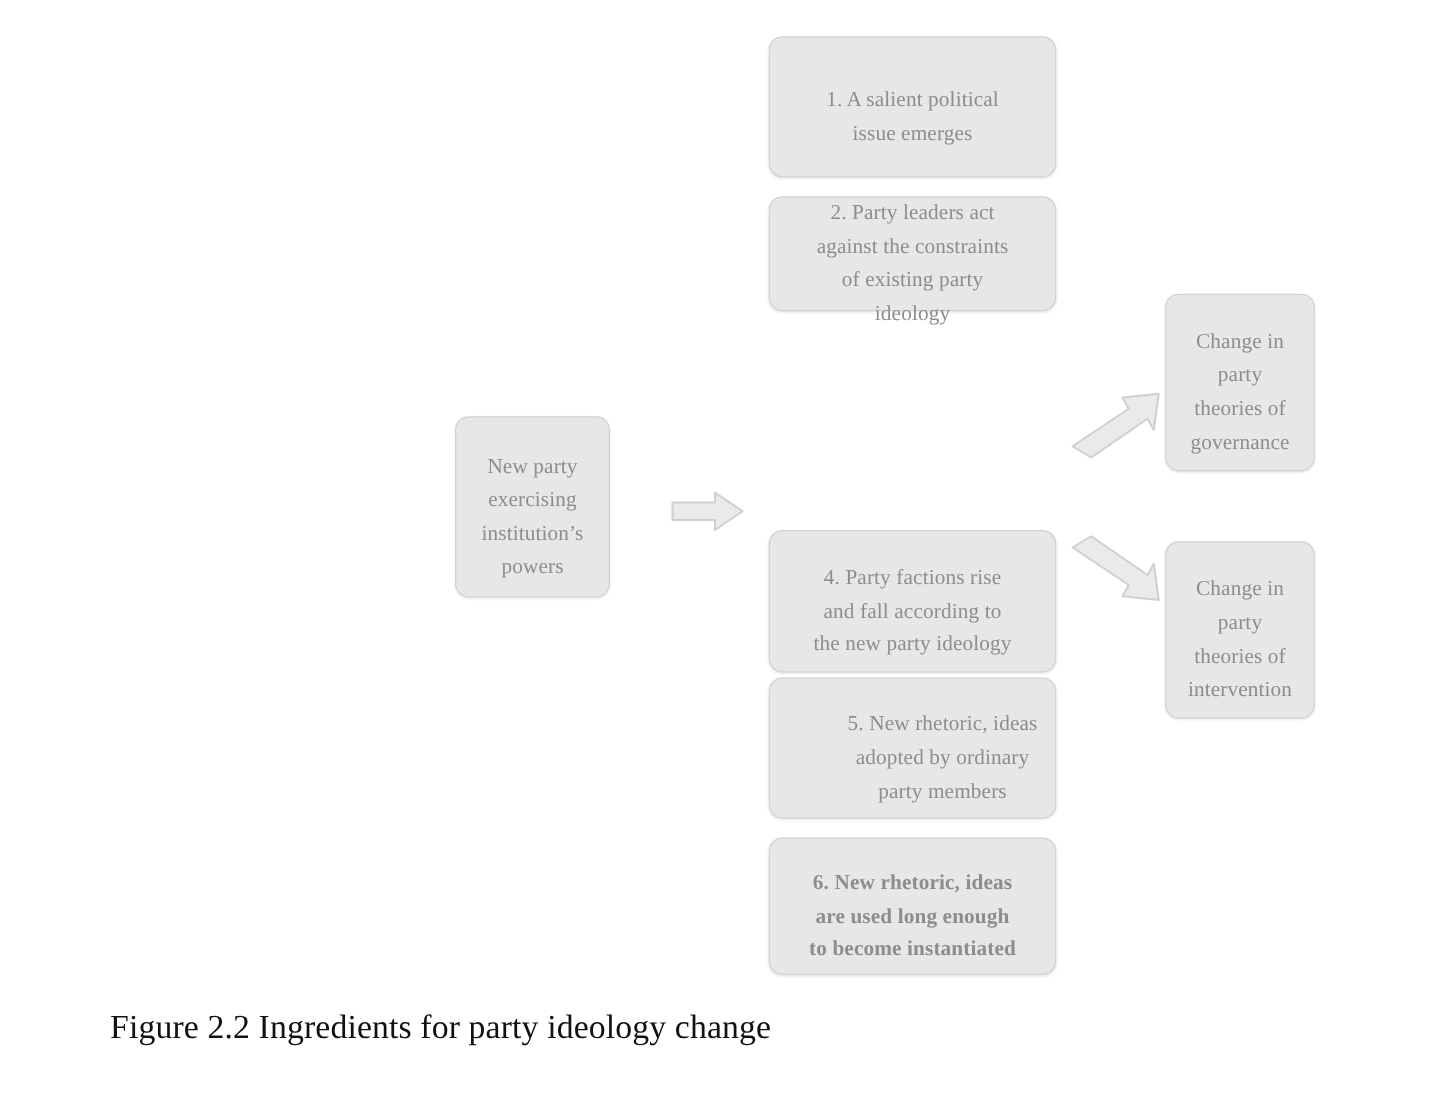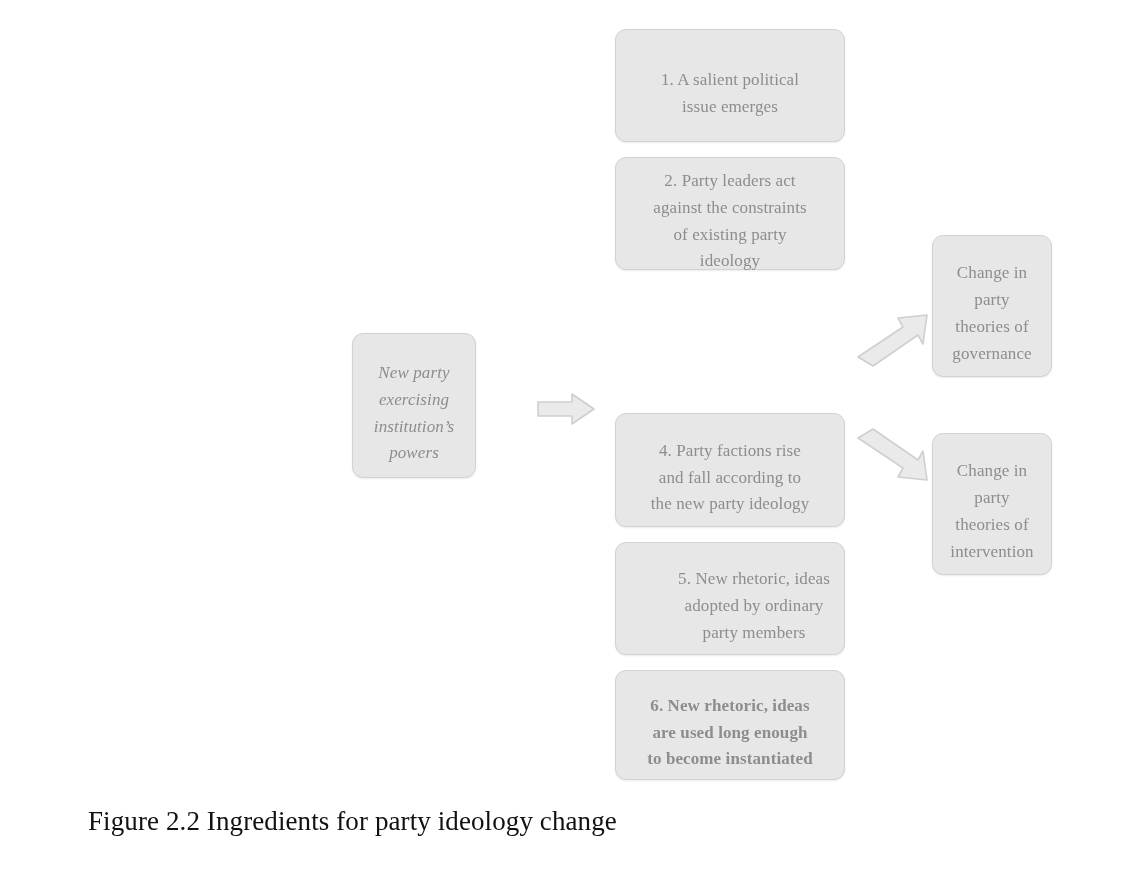--- a/index.html
+++ b/index.html
@@ -43,33 +43,32 @@
     padding: 0 12px;
     letter-spacing: 0.1px;
     white-space: pre-line;
     margin-top: 16px;
   }
 
   
   .col-mid { left: 615px; width: 230px; }
 
   #box-step-1 { top: 29px;  height: 113px; }
-  #box-step-2 { top: 157px; height: 113px; }
+  #box-step-2 { top: 157px; height: 92px; }
   #box-step-3 { top: 283px; height: 113px; }
-  #box-step-4 { top: 413px; height: 114px; }
+  #box-step-4 { top: 424px; height: 114px; }
   #box-step-5 { top: 542px; height: 113px; padding-left: 48px; }
   #box-step-6 { top: 670px; height: 110px; font-weight: bold; }
 
   
   #box-source {
-    left: 352px;
+    left: 364px;
     top: 333px;
     width: 124px;
     height: 145px;
-    font-style: italic;
   }
 
   
   .col-right { left: 932px; width: 120px; }
   #box-outcome-governance  { top: 235px; height: 142px; }
   #box-outcome-intervention { top: 433px; height: 142px; }
 
   .arrow-svg {
     position: absolute;
     overflow: visible;

